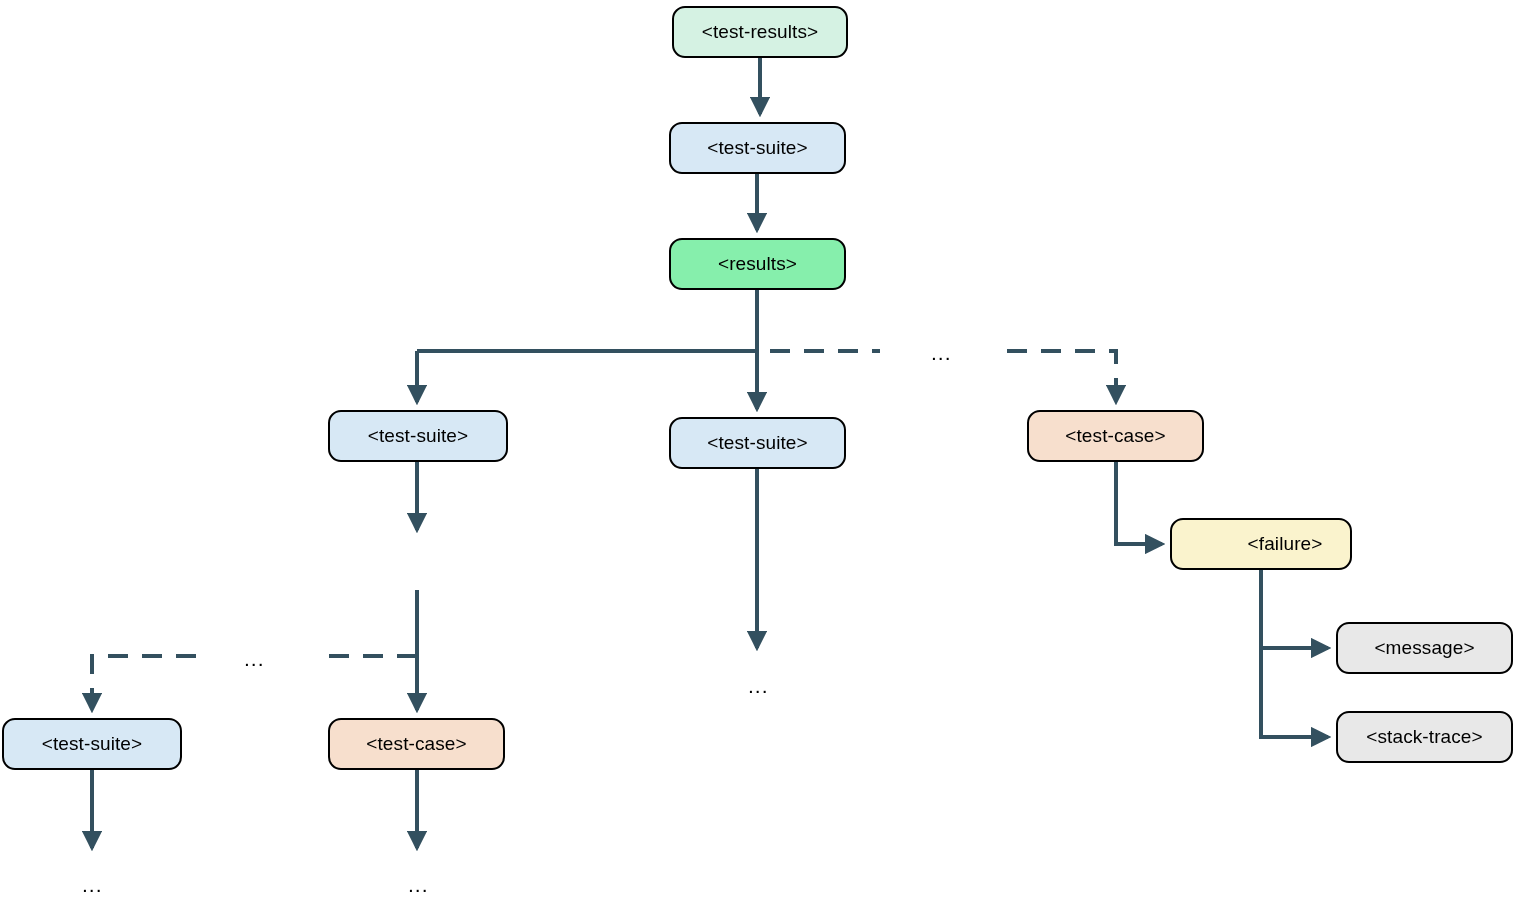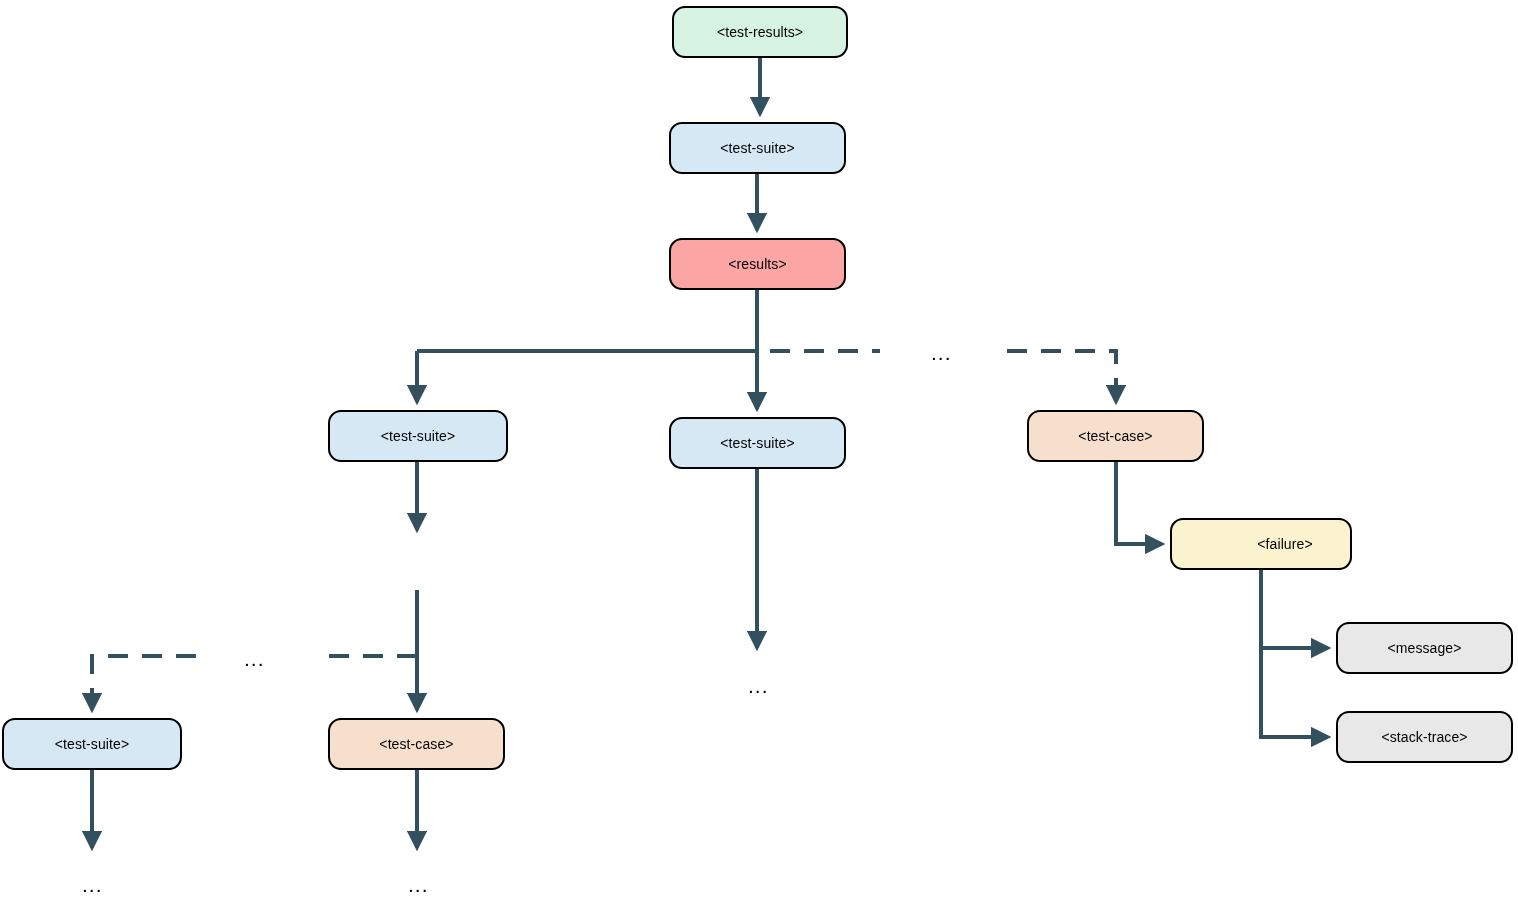--- a/index.html
+++ b/index.html
@@ -23,21 +23,21 @@
     height: 916px;
   }
   .node {
     position: absolute;
     box-sizing: border-box;
     border: 2px solid #000000;
     border-radius: 13px;
     display: flex;
     align-items: center;
     justify-content: center;
-    font-size: 14px;
+    font-size: 19px;
     color: #000000;
     white-space: nowrap;
     letter-spacing: 0.1px;
     z-index: 3;
   }
   .ellipsis {
     position: absolute;
     font-size: 21px;
     color: #000000;
     letter-spacing: 1px;
@@ -100,21 +100,21 @@
   </svg>
 
   <div class="node" style="left:672px; top:6px; width:176px; height:52px; background:#d5f2e3;">
     <span>&lt;test-results&gt;</span>
   </div>
 
   <div class="node" style="left:669px; top:122px; width:177px; height:52px; background:#d7e8f5;">
     <span>&lt;test-suite&gt;</span>
   </div>
 
-  <div class="node" style="left:669px; top:238px; width:177px; height:52px; background:#fca5a5;text-align:right;">
+  <div class="node" style="left:669px; top:238px; width:177px; height:52px; background:#86efac;text-align:right;">
     <span>&lt;results&gt;</span>
   </div>
 
   <div class="node" style="left:328px; top:410px; width:180px; height:52px; background:#d7e8f5;">
     <span>&lt;test-suite&gt;</span>
   </div>
 
   <div class="node" style="left:669px; top:417px; width:177px; height:52px; background:#d7e8f5;">
     <span>&lt;test-suite&gt;</span>
   </div>

